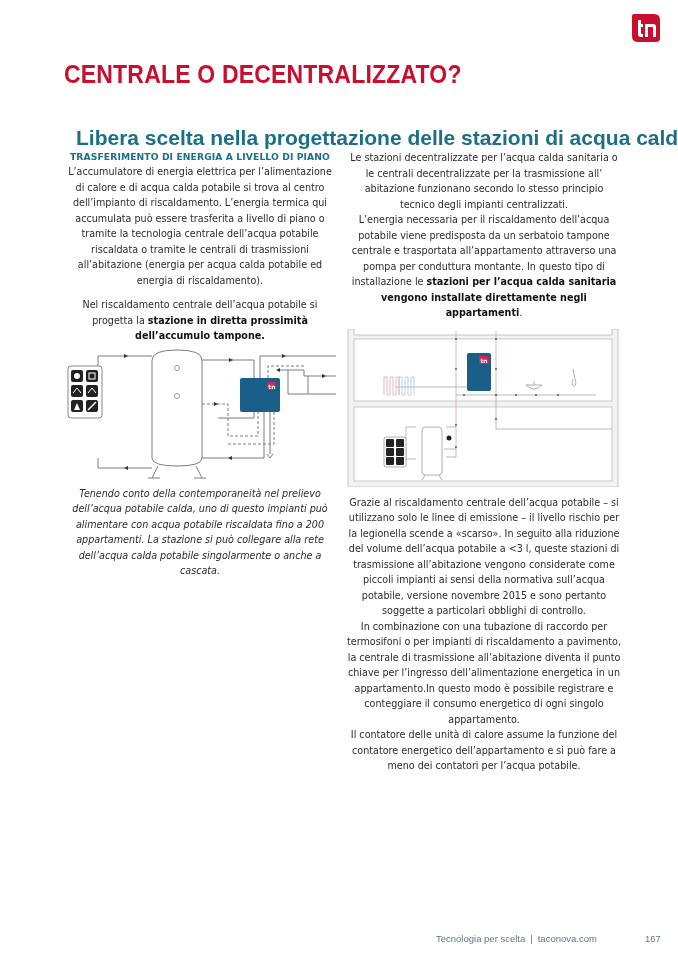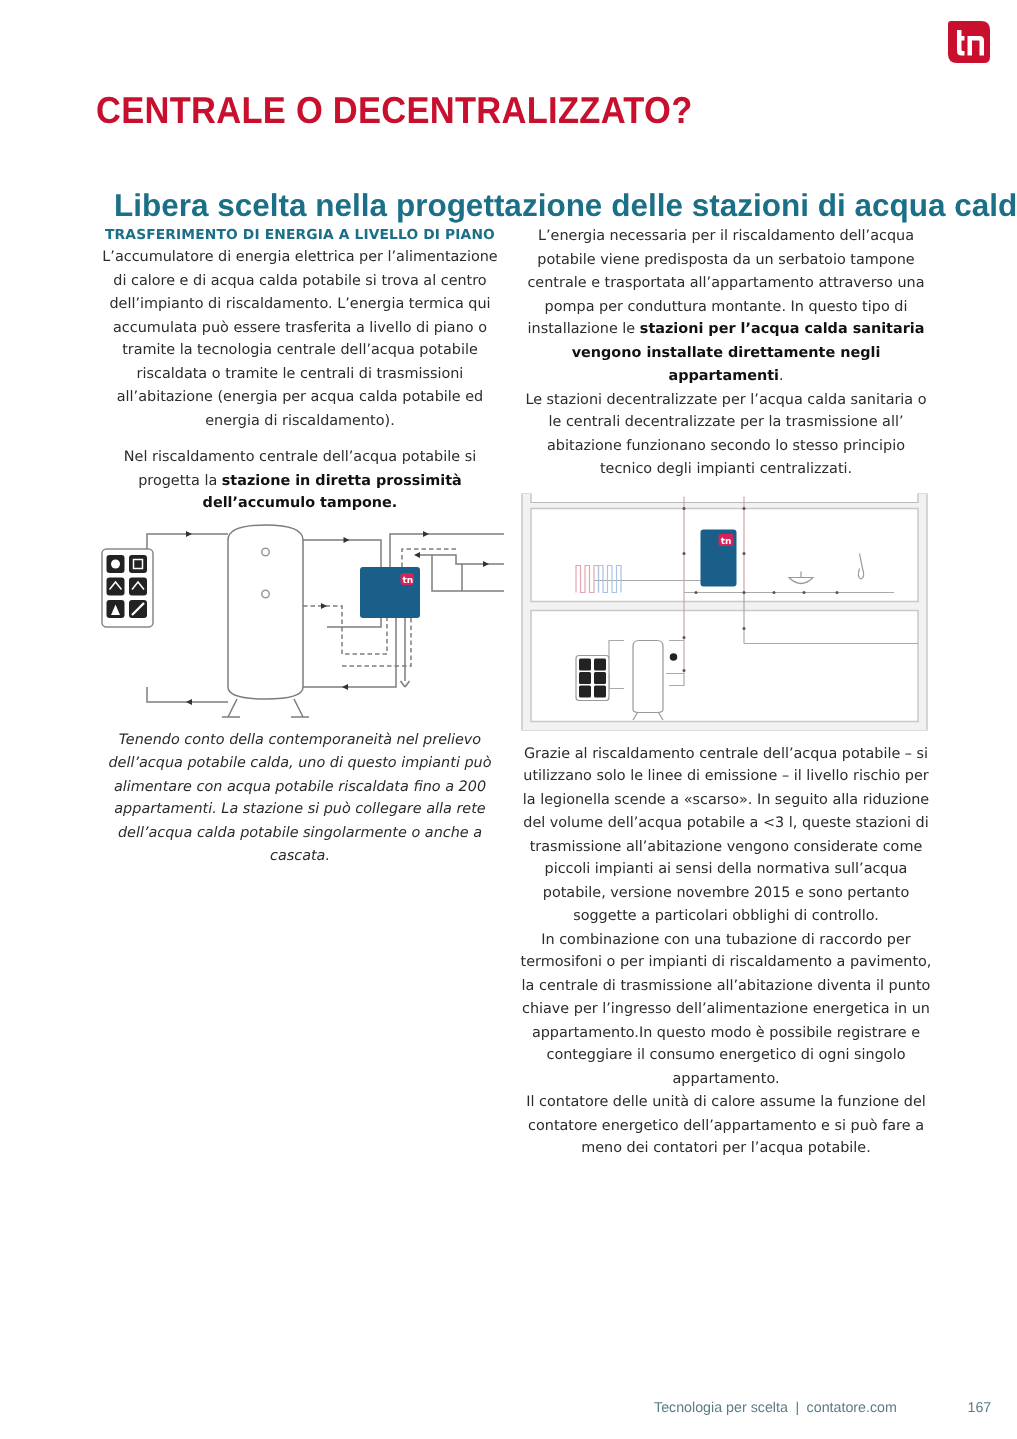--- a/index.html
+++ b/index.html
@@ -113,22 +113,22 @@
       <rect x="176" y="30" width="40" height="34" rx="2" fill="#1a5e8a"></rect>
       <rect x="203" y="34" width="9" height="8" rx="2" fill="#d6245a"></rect>
       <text x="204.3" y="40.5" font-size="6" font-weight="bold" fill="#fff" font-family="DejaVu Sans, sans-serif">tn</text>
     </g>
   </svg>
 
   <p class="p" style="margin-top:6px;font-style:italic;">Tenendo conto della contemporaneità nel prelievo dell’acqua potabile calda, uno di questo impianti può alimentare con acqua potabile riscaldata fino a 200 appartamenti. La stazione si può collegare alla rete dell’acqua calda potabile singolarmente o anche a cascata.</p>
 </div>
 
 <div class="col right">
+  <p class="p">Le stazioni decentralizzate per l’acqua calda sanitaria o le centrali decentralizzate per la trasmissione all’ abitazione funzionano secondo lo stesso principio tecnico degli impianti centralizzati.</p>
   <p class="p"><span>L’energia necessaria per il riscaldamento dell’acqua potabile viene predisposta da un serbatoio tampone centrale e trasportata all’appartamento attraverso una pompa per conduttura montante. In questo tipo di installazione le </span><b>stazioni per l’acqua calda sanitaria vengono installate direttamente negli appartamenti</b><span>.</span></p>
-  <p class="p">Le stazioni decentralizzate per l’acqua calda sanitaria o le centrali decentralizzate per la trasmissione all’ abitazione funzionano secondo lo stesso principio tecnico degli impianti centralizzati.</p>
 
   <svg class="diagram" width="276" height="158" viewBox="0 0 276 158" style="margin-top:8px;">
 
     <g fill="#f2f2f2" stroke="#bbb" stroke-width="0.8">
       <path d="M2,0 V158 H272 V0 H266 V6 H8 V0 Z"></path>
     </g>
     <rect x="8" y="10" width="258" height="62" fill="#fff" stroke="#c8c8c8"></rect>
     <rect x="8" y="78" width="258" height="74" fill="#fff" stroke="#c8c8c8"></rect>
 
     <g stroke="#c9a7ad" stroke-width="0.8" fill="none">
@@ -198,15 +198,15 @@
       <rect x="50" y="128" width="8" height="8" rx="1" fill="#222"></rect>
     </g>
   </svg>
 
   <p class="p" style="margin-top:8px;">Grazie al riscaldamento centrale dell’acqua potabile – si utilizzano solo le linee di emissione – il livello rischio per la legionella scende a «scarso». In seguito alla riduzione del volume dell’acqua potabile a &lt;3 l, queste stazioni di trasmissione all’abitazione vengono considerate come piccoli impianti ai sensi della normativa sull’acqua potabile, versione novembre 2015 e sono pertanto soggette a particolari obblighi di controllo.</p>
   <p class="p">In combinazione con una tubazione di raccordo per termosifoni o per impianti di riscaldamento a pavimento, la centrale di trasmissione all’abitazione diventa il punto chiave per l’ingresso dell’alimentazione energetica in un appartamento.In questo modo è possibile registrare e conteggiare il consumo energetico di ogni singolo appartamento.</p>
   <p class="p">Il contatore delle unità di calore assume la funzione del contatore energetico dell’appartamento e si può fare a meno dei contatori per l’acqua potabile.</p>
 </div>
 
 <div class="footer">
-  <span>Tecnologia per scelta</span><span class="sep">|</span><span>contatore.com</span>
+  <span>Tecnologia per scelta</span><span class="sep">|</span><span>taconova.com</span>
 </div>
 <div class="pagenum">167</div>
 
 </body></html>

